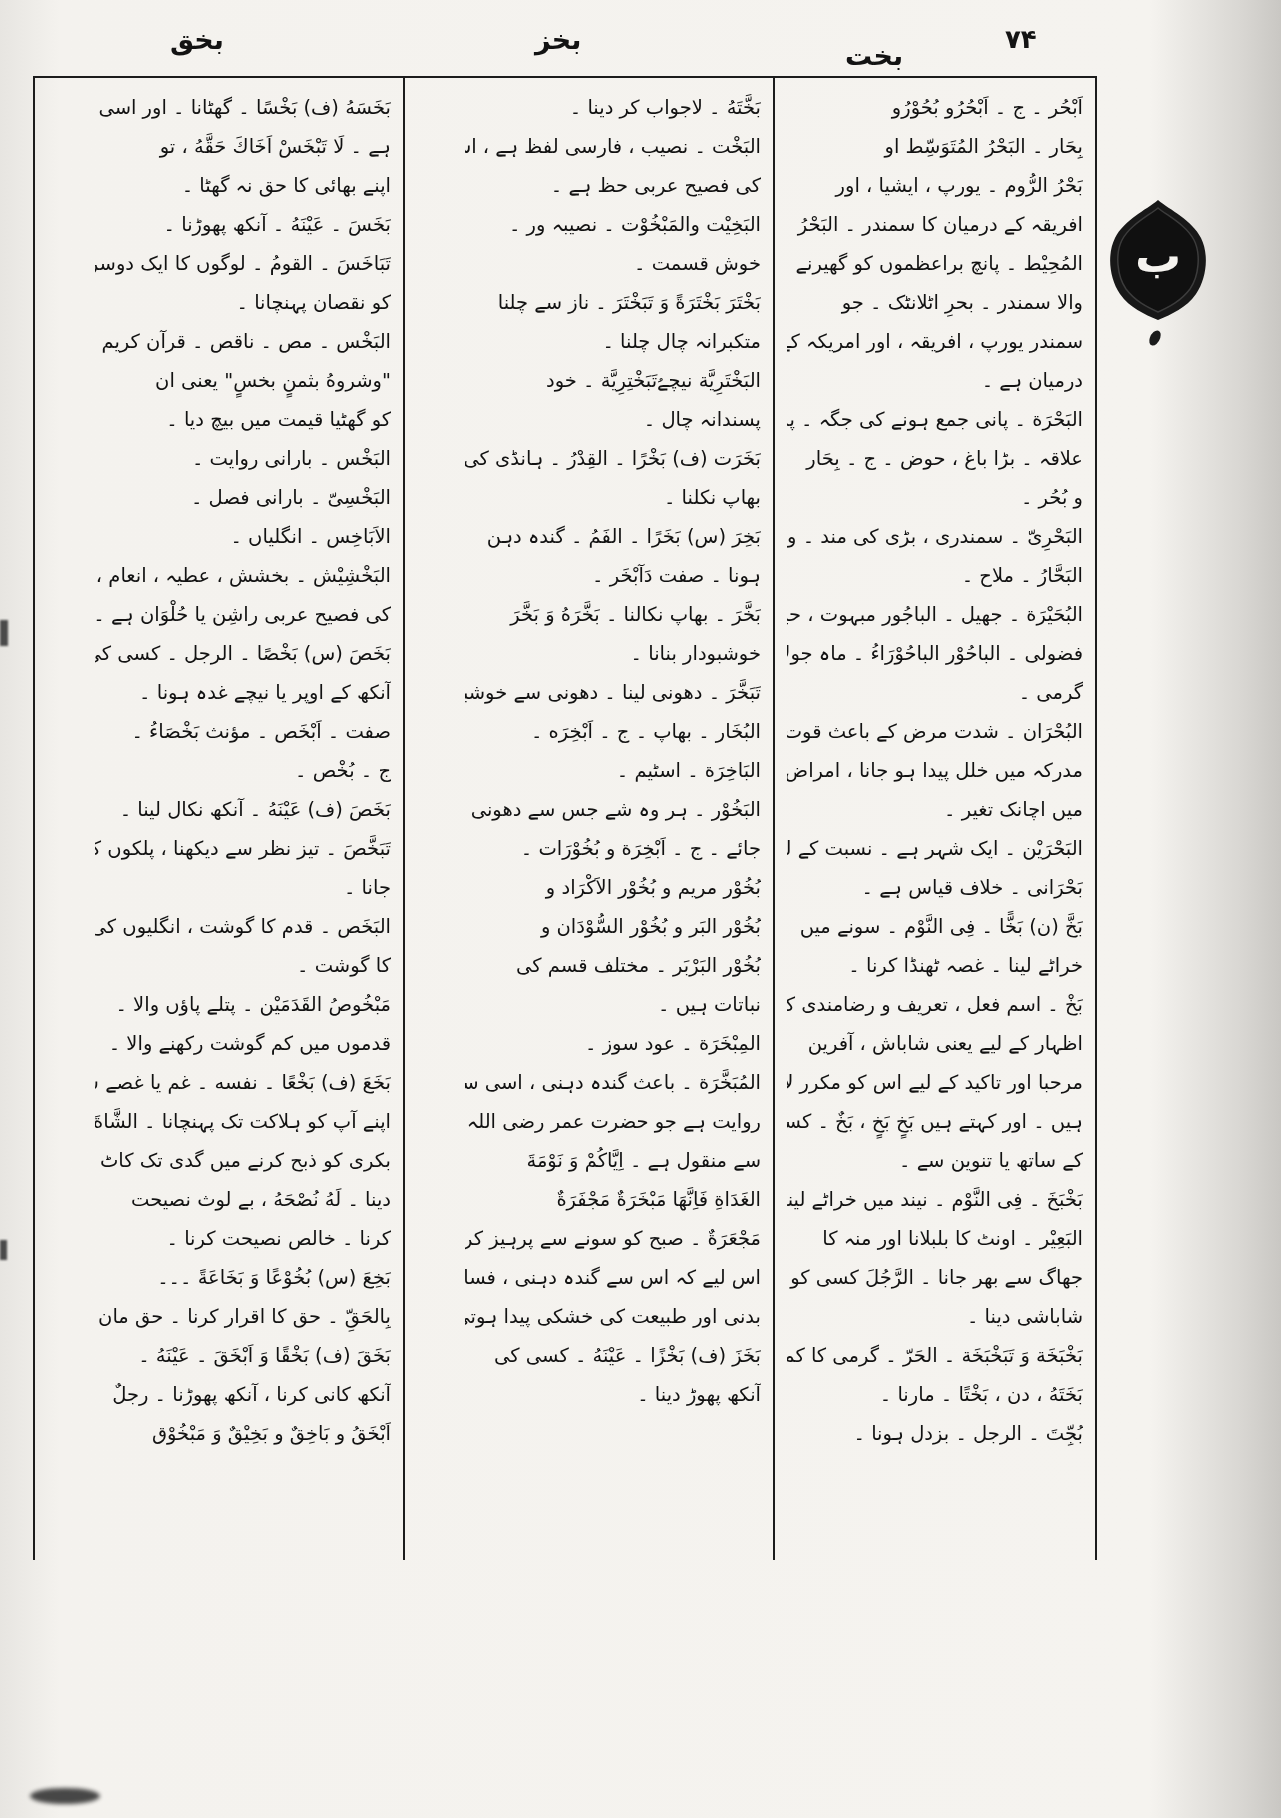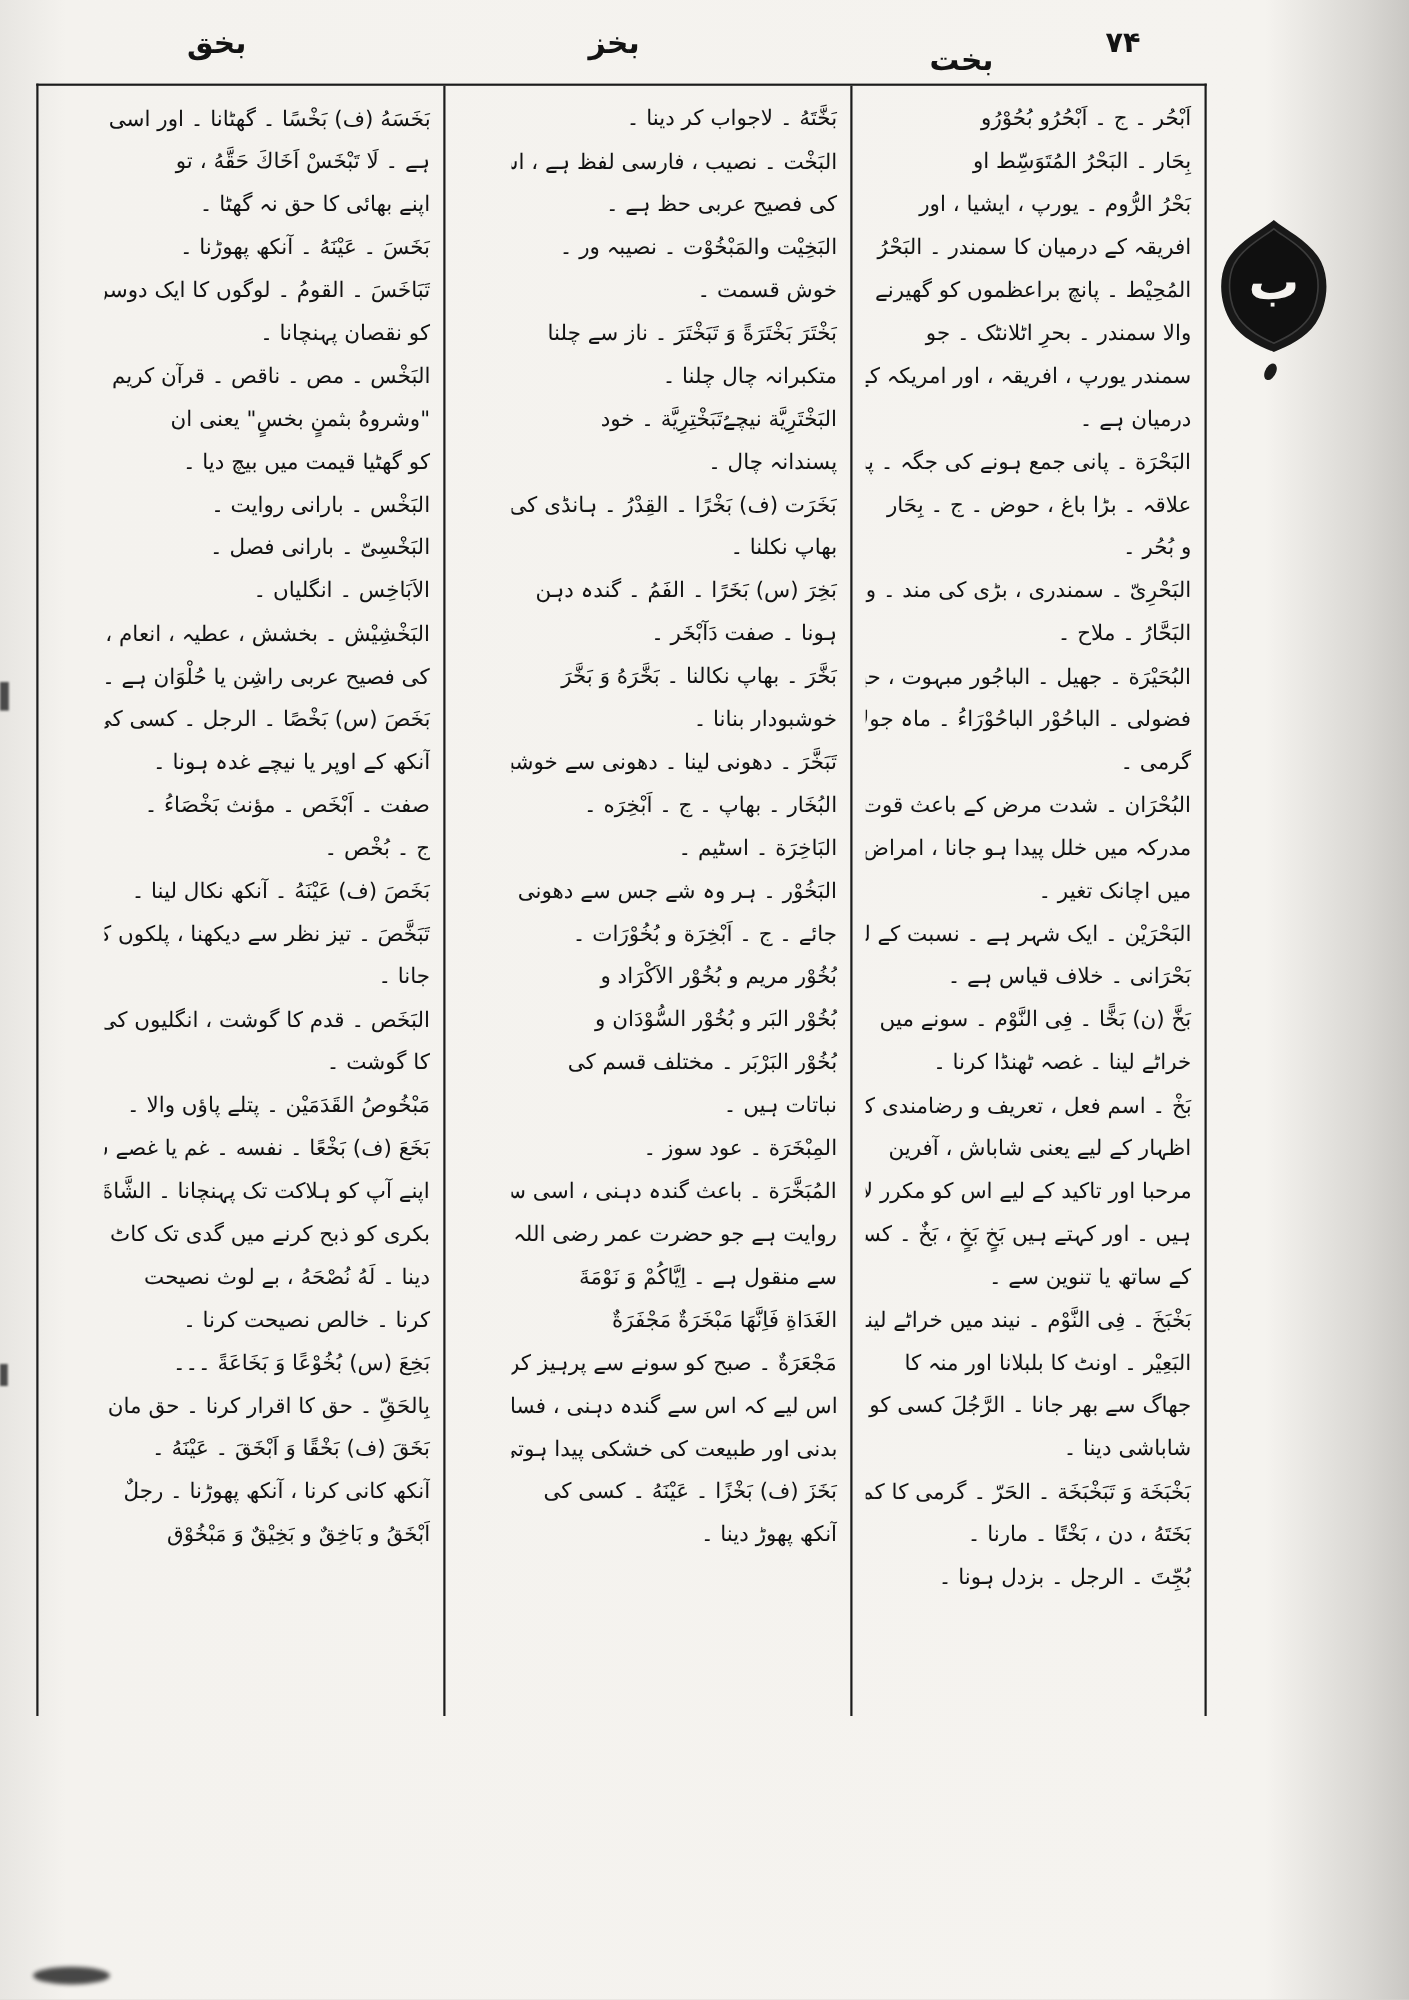--- a/index.html
+++ b/index.html
@@ -165,20 +165,21 @@
         <div class="line">بَخَصَ (س) بَخْصًا ۔ الرجل ۔ کسی کی</div>
         <div class="line">آنکھ کے اوپر یا نیچے غدہ ہونا ۔</div>
         <div class="line">صفت ۔ اَبْخَص ۔ مؤنث بَخْصَاءُ ۔</div>
         <div class="line">ج ۔ بُخْص ۔</div>
         <div class="line">بَخَصَ (ف) عَیْنَهُ ۔ آنکھ نکال لینا ۔</div>
         <div class="line">تَبَخَّصَ ۔ تیز نظر سے دیکھنا ، پلکوں کا الٹ</div>
         <div class="line">جانا ۔</div>
         <div class="line">البَخَص ۔ قدم کا گوشت ، انگلیوں کی جڑ</div>
         <div class="line">کا گوشت ۔</div>
         <div class="line">مَبْخُوصُ القَدَمَیْن ۔ پتلے پاؤں والا ۔</div>
+        <div class="line">قدموں میں کم گوشت رکھنے والا ۔</div>
         <div class="line">بَخَعَ (ف) بَخْعًا ۔ نفسه ۔ غم یا غصے سے</div>
         <div class="line">اپنے آپ کو ہلاکت تک پہنچانا ۔ الشَّاةَ</div>
         <div class="line">بکری کو ذبح کرنے میں گدی تک کاٹ</div>
         <div class="line">دینا ۔ لَهُ نُصْحَهُ ، بے لوث نصیحت</div>
         <div class="line">کرنا ۔ خالص نصیحت کرنا ۔</div>
         <div class="line">بَخِعَ (س) بُخُوْعًا وَ بَخَاعَةً ۔۔۔</div>
         <div class="line">بِالحَقِّ ۔ حق کا اقرار کرنا ۔ حق مان لینا ۔</div>
         <div class="line">بَخَقَ (ف) بَخْقًا وَ اَبْخَقَ ۔ عَیْنَهُ ۔</div>
         <div class="line">آنکھ کانی کرنا ، آنکھ پھوڑنا ۔ رجلٌ</div>
         <div class="line">اَبْخَقُ و بَاخِقٌ و بَخِیْقٌ وَ مَبْخُوْق</div>

